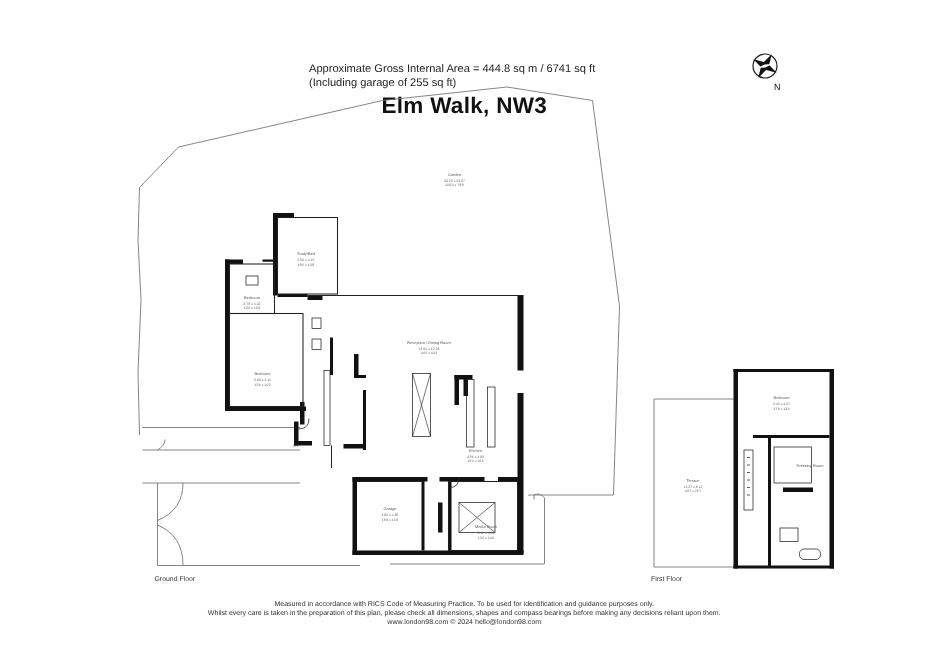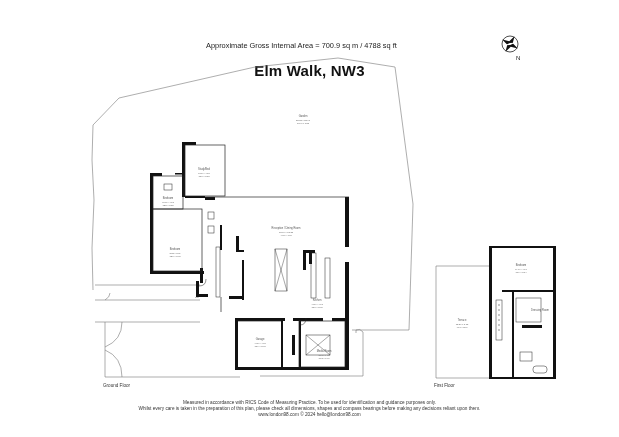--- a/index.html
+++ b/index.html
@@ -10,21 +10,22 @@
     .floor-label { position: absolute; font-size: 4.6px; color: #333; }
     .footer { position: absolute; left: 0; width: 619px; top: 400px; text-align: center; font-size: 4.7px; line-height: 6px; color: #333; }
     .room-text { font-family: "Liberation Sans", sans-serif; font-size: 2.6px; fill: #555; text-anchor: middle; }
     .dim { font-family: "Liberation Sans", sans-serif; font-size: 2.3px; fill: #666; text-anchor: middle; }
   </style>
 </head>
 <body>
 
 <div class="title">Elm Walk, NW3</div>
 <div class="area">
-  <div>Approximate Gross Internal Area = 700.9 sq m / 4788 sq ft</div>
+  <div>Approximate Gross Internal Area = 444.8 sq m / 6741 sq ft</div>
+  <div>(Including garage of 255 sq ft)</div>
 </div>
 
 <svg class="plan" width="619" height="437" viewBox="0 0 619 437" xmlns="http://www.w3.org/2000/svg">
 
   <g transform="translate(510,44)">
     <circle r="8" fill="none" stroke="#222" stroke-width="0.8"></circle>
     <path d="M0,-9 L2,-2 L9,0 L2,2 L0,9 L-2,2 L-9,0 L-2,-2 Z" fill="#111" transform="rotate(30)"></path>
     <path d="M0,-5 L1,0 L0,5 L-1,0 Z" fill="#fff" transform="rotate(75)"></path>
   </g>
   <text x="516" y="60" font-family="Liberation Sans, sans-serif" font-size="6" fill="#111">N</text>

